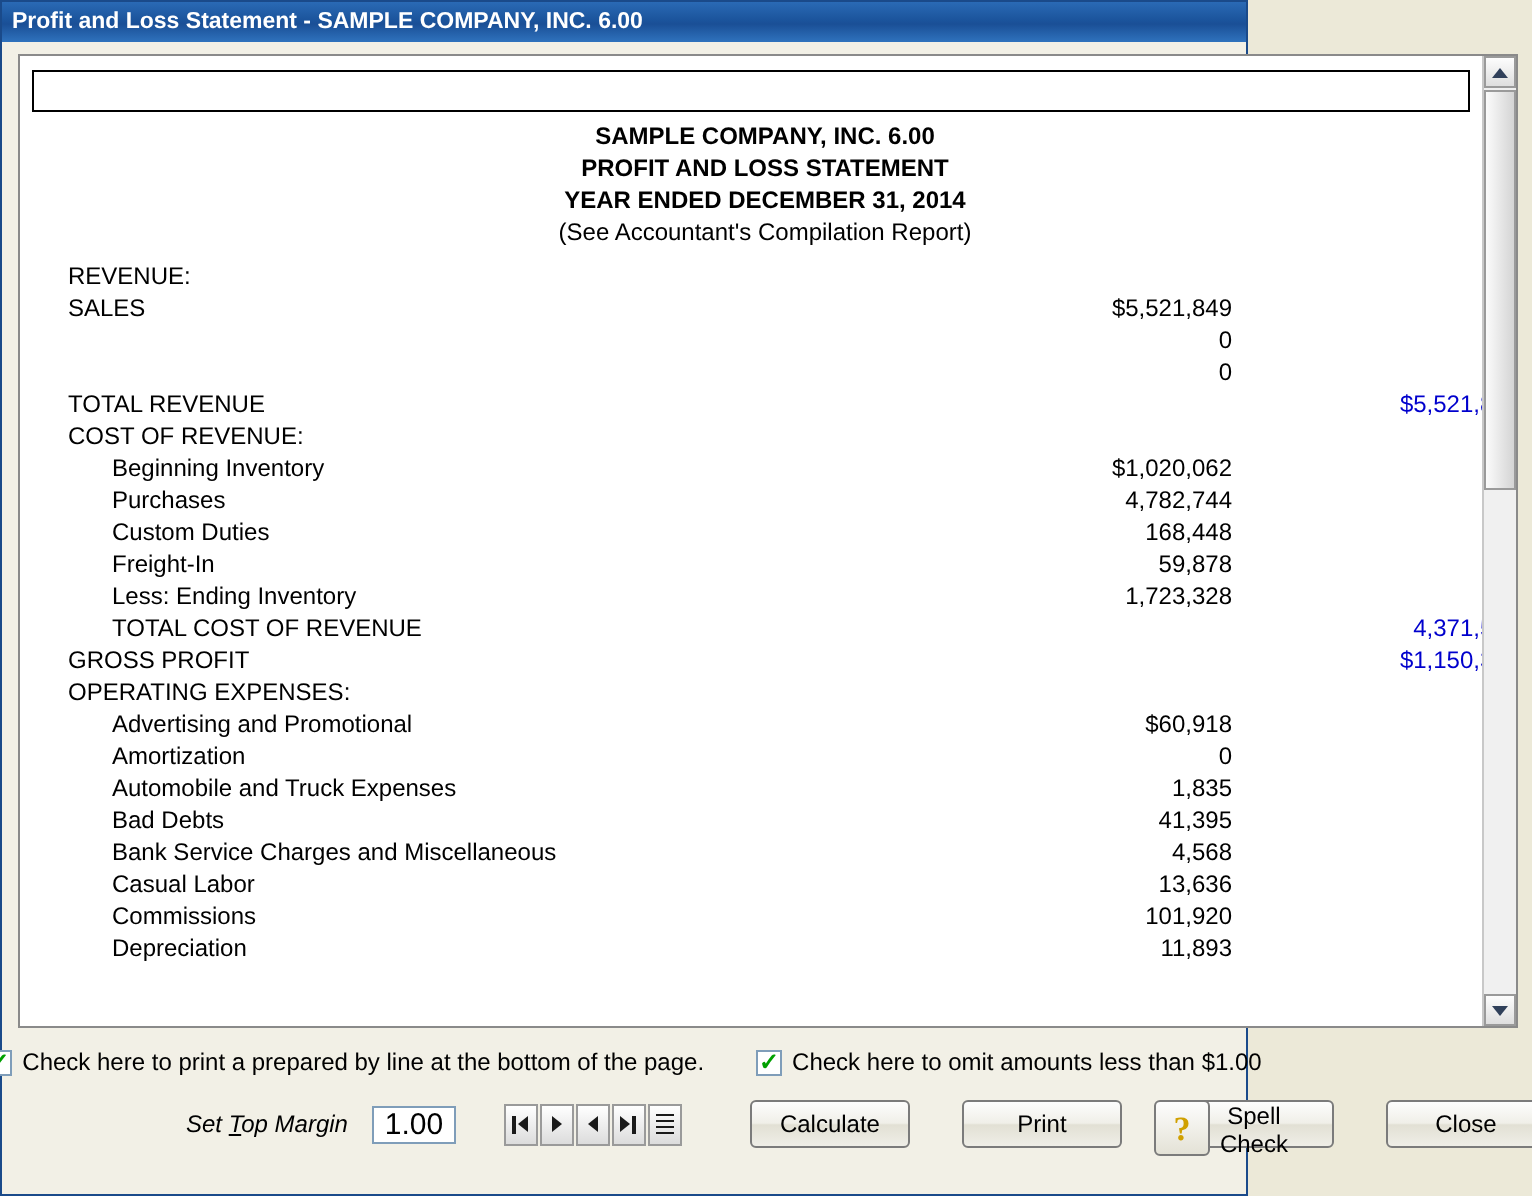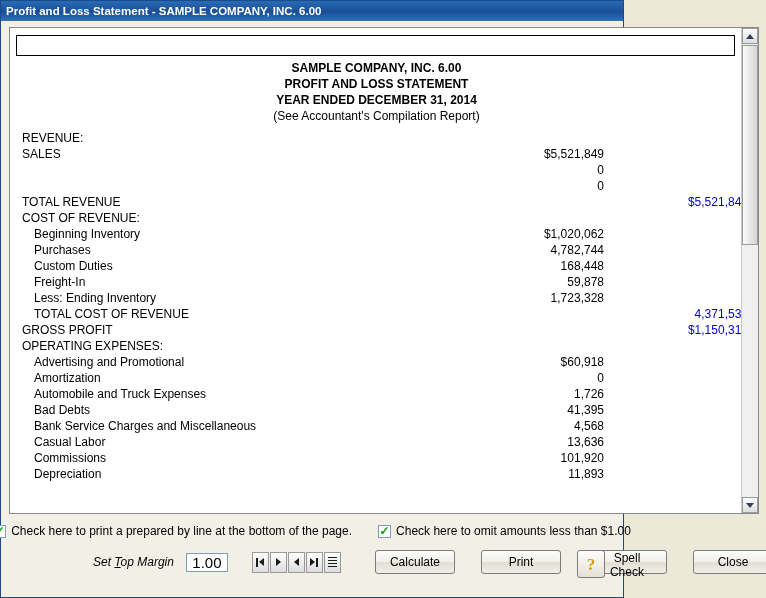--- a/index.html
+++ b/index.html
@@ -69,21 +69,21 @@
   .titlebox {
     margin: 3px 6px 4px 6px;
     height: 19px;
     border: 1px solid #000000;
     background: #ffffff;
   }
   .report {
     position: relative;
     font-size: 12px;
     color: #000000;
-    padding: 0 2px 0 4px;
+    padding: 0 2px 0 16px;
   }
   .rep-head {
     text-align: center;
     font-weight: bold;
     line-height: 16px;
   }
   .rep-sub {
     text-align: center;
     font-weight: normal;
     line-height: 16px;
@@ -93,21 +93,21 @@
     position: relative;
     height: 16px;
     line-height: 16px;
     white-space: nowrap;
   }
   .lbl {
     position: absolute;
     left: 8px;
     top: 0;
   }
-  .lbl.ind1 { left: 20px; }
+  .lbl.ind1 { left: 30px; }
   .amt1 {
     position: absolute;
     left: 430px;
     width: 160px;
     text-align: right;
     top: 0;
   }
   .amt2 {
     position: absolute;
     left: 560px;
@@ -381,21 +381,21 @@
                 <span class="amt1">$60,918</span>
                 <span class="amt2"></span>
               </div>
               <div class="row">
                 <span class="lbl ind1">Amortization</span>
                 <span class="amt1">0</span>
                 <span class="amt2"></span>
               </div>
               <div class="row">
                 <span class="lbl ind1">Automobile and Truck Expenses</span>
-                <span class="amt1">1,726</span>
+                <span class="amt1">1,835</span>
                 <span class="amt2"></span>
               </div>
               <div class="row">
                 <span class="lbl ind1">Bad Debts</span>
                 <span class="amt1">41,395</span>
                 <span class="amt2"></span>
               </div>
               <div class="row">
                 <span class="lbl ind1">Bank Service Charges and Miscellaneous</span>
                 <span class="amt1">4,568</span>

